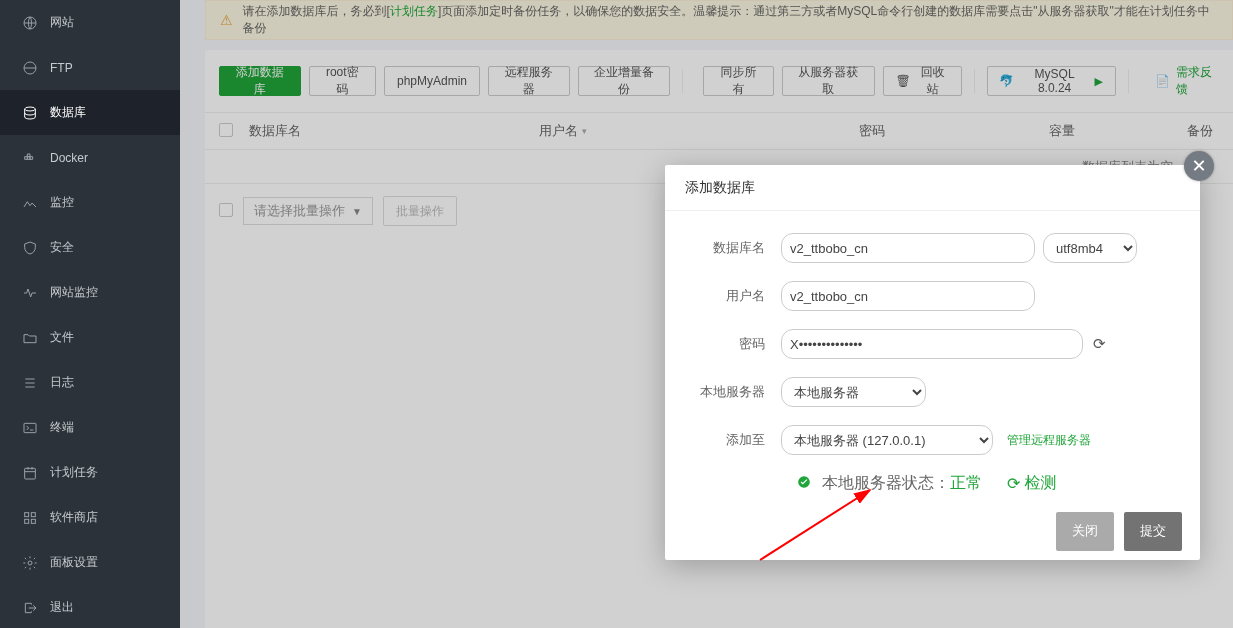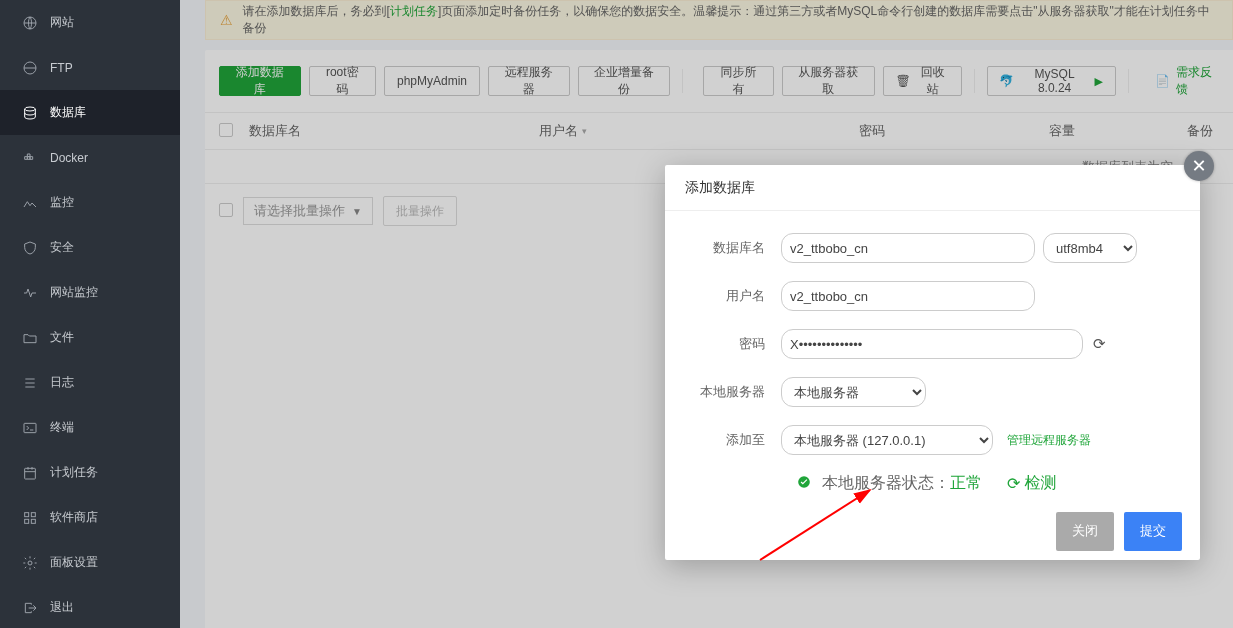--- a/index.html
+++ b/index.html
@@ -62,21 +62,21 @@
 .w-access { width: 145px; }
 .w-addto { width: 212px; }
 .remote-link { margin-left: 14px; color: #20a53a; font-size: 12px; cursor: pointer; }
 .status-row { display: flex; align-items: center; margin-left: 108px; gap: 11px; font-size: 16px; color: #666; }
 .status-row .ok-ic { color: #20a53a; }
 .status-row .ok-txt { color: #20a53a; }
 .status-row .check-link { color: #20a53a; margin-left: 14px; display: inline-flex; align-items: center; gap: 4px; cursor: pointer; }
 .modal-footer { height: 58px; display: flex; align-items: center; justify-content: flex-end; padding: 0 18px; gap: 10px; }
 .mbtn { height: 39px; padding: 0 16px; border-radius: 2px; border: none; font-size: 13px; cursor: pointer; }
 .mbtn.close-b { background: #aaa; color: #fff; }
-.mbtn.submit-b { background: #3b82f6; color: #fff; }
+.mbtn.submit-b { background: #737373; color: #fff; }
 
 
 .arrow { position: absolute; left: 755px; top: 485px; pointer-events: none; }
 
 
 .s-icon svg { width: 16px; height: 16px; }
 .s-icon svg * { stroke: #9aa0a8; fill: none; stroke-width: 1.5; }
 .sidebar-item.active .s-icon svg * { stroke: #fff; }
 
 .chk-box { width: 14px; height: 14px; border: 1px solid #ccc; border-radius: 2px; display: inline-block; }

